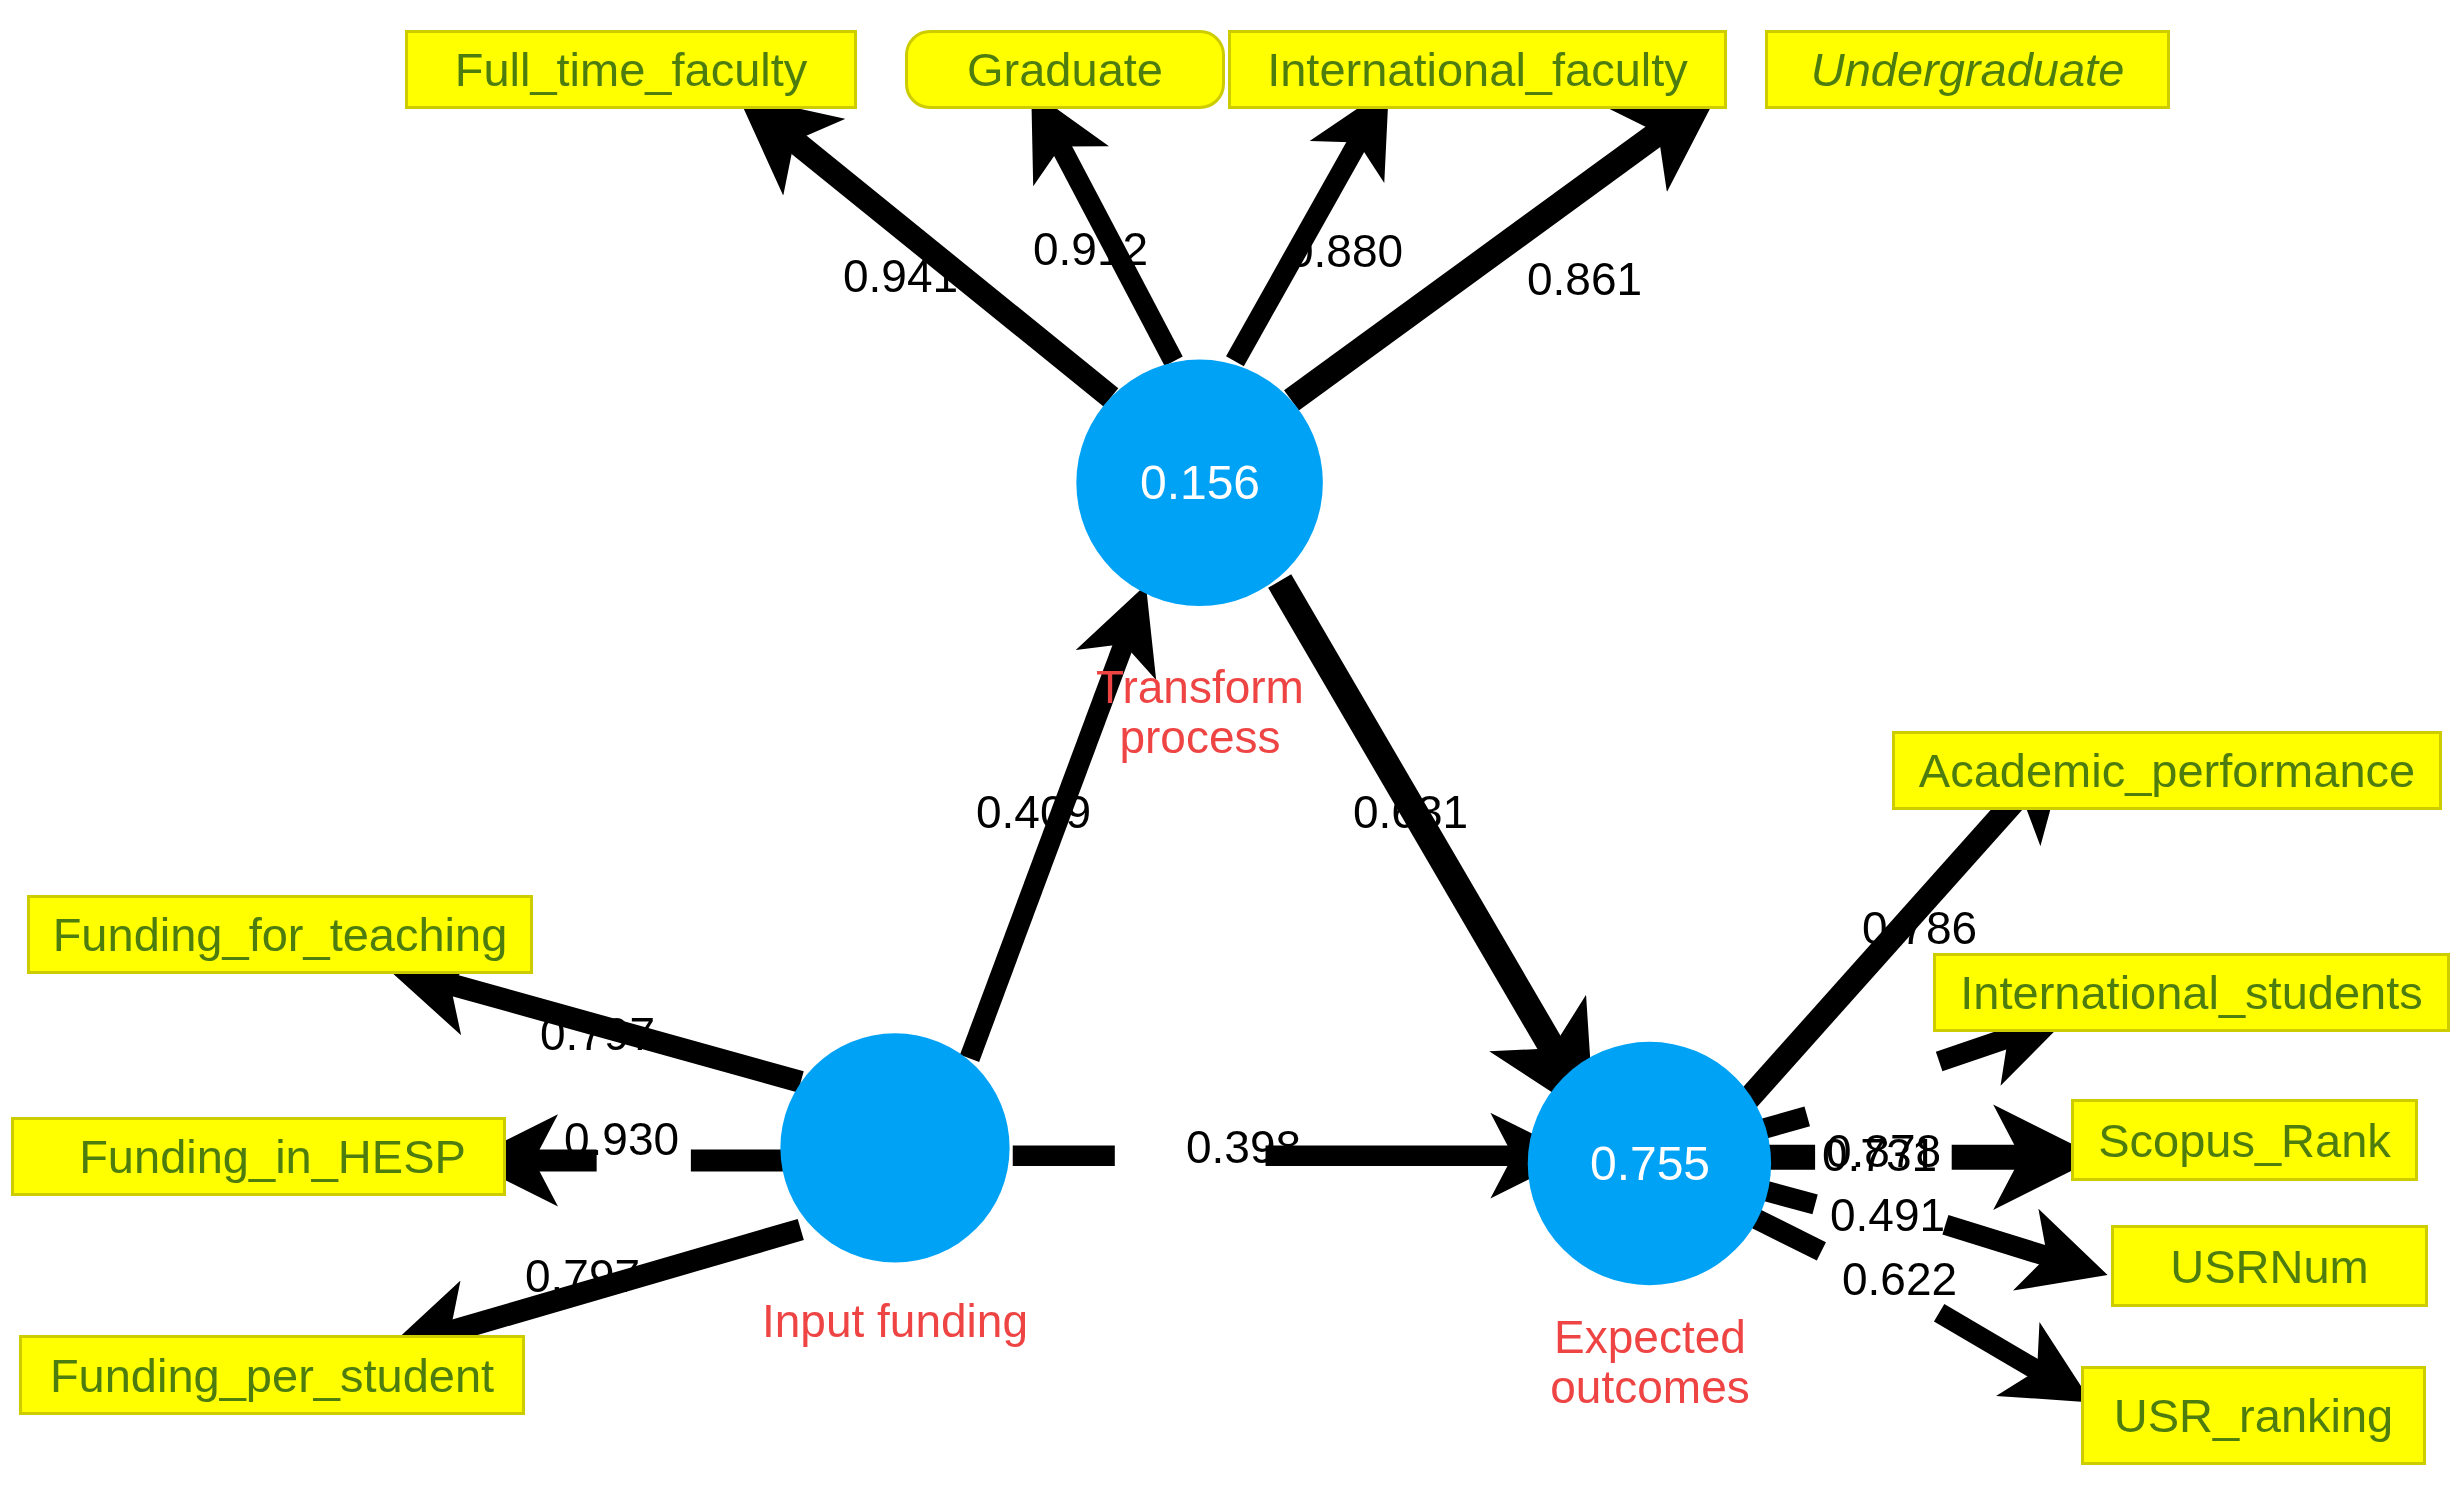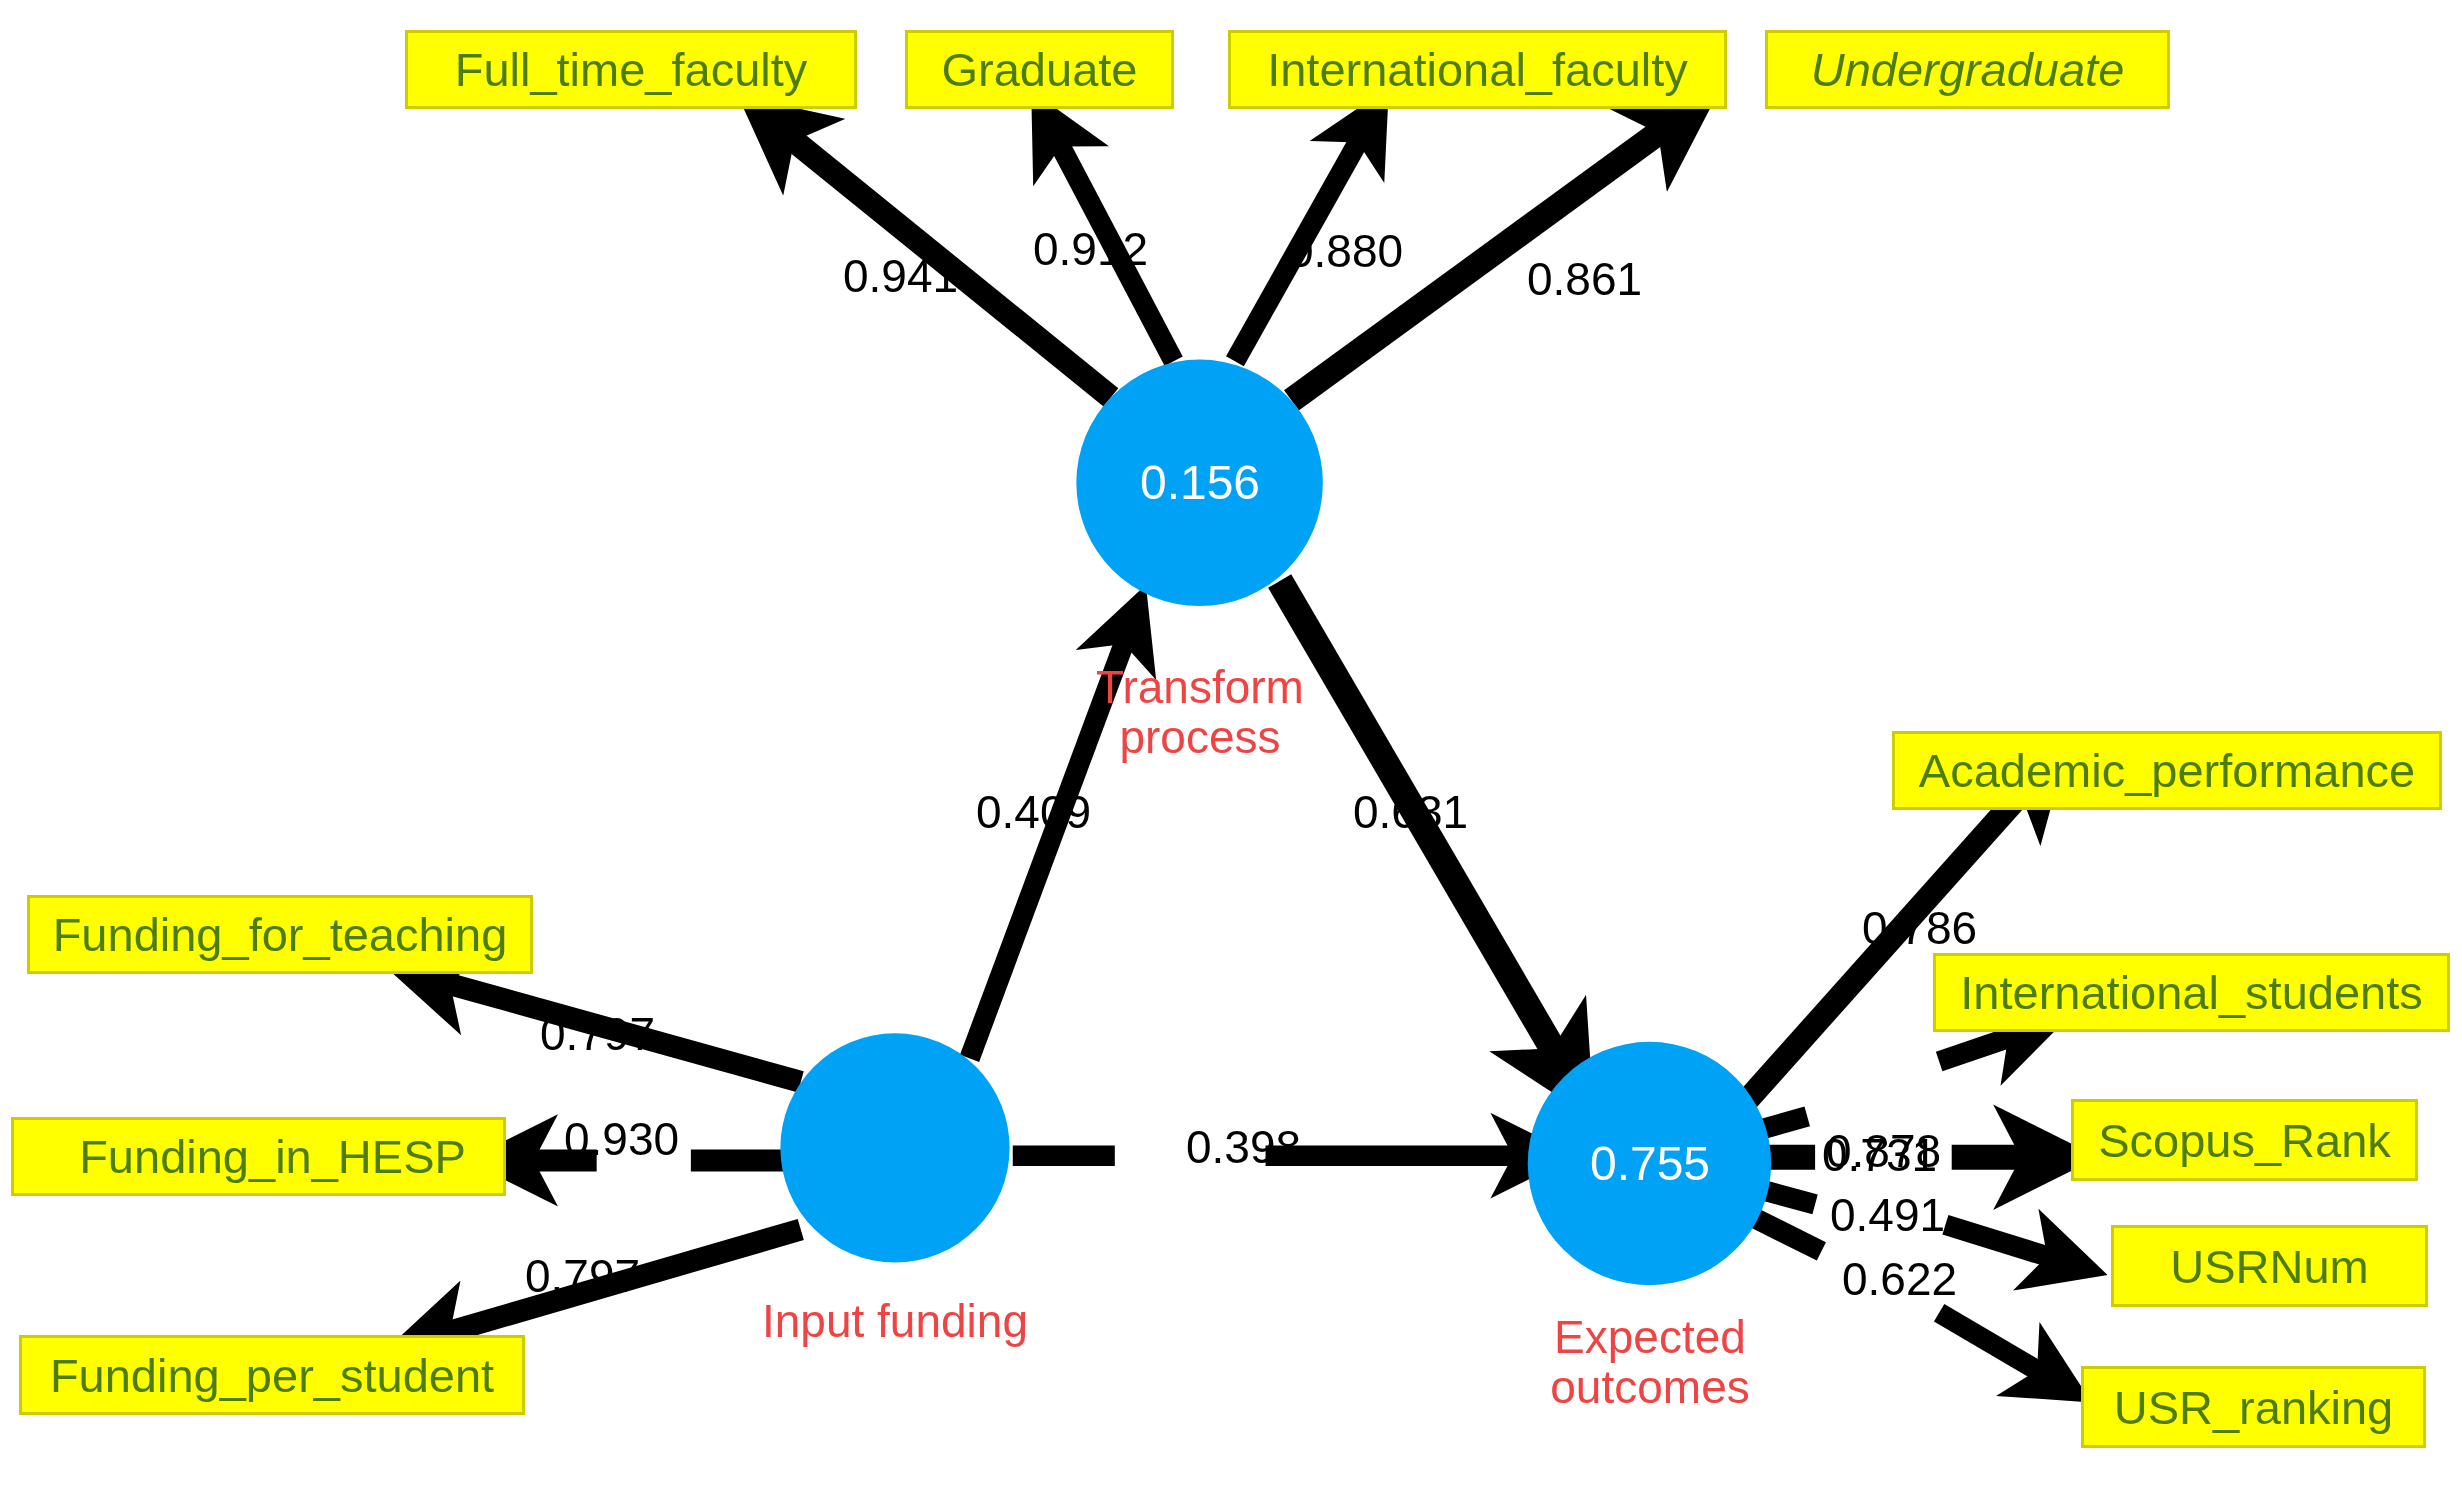--- a/index.html
+++ b/index.html
@@ -133,42 +133,42 @@
     </g>
 
     <circle cx="1528" cy="615" r="157" fill="#00A2F5"></circle>
     <circle cx="1140" cy="1462" r="146" fill="#00A2F5"></circle>
     <circle cx="2101" cy="1482" r="155" fill="#00A2F5"></circle>
   </svg>
 
   <div class="ind-box" style="left:405px;top:30px;width:452px;height:79px;">
     <span>Full_time_faculty</span>
   </div>
-  <div class="ind-box" style="left:905px;top:30px;width:269px;height:79px;">
+  <div class="ind-box" style="left:905px;top:30px;width:320px;height:79px;border-radius:25px;">
     <span>Graduate</span>
   </div>
   <div class="ind-box" style="left:1228px;top:30px;width:499px;height:79px;">
     <span>International_faculty</span>
   </div>
   <div class="ind-box" style="left:1765px;top:30px;width:405px;height:79px;font-style:italic;">
     <span>Undergraduate</span>
   </div>
   <div class="ind-box" style="left:1892px;top:691px;width:550px;height:79px;margin-top:40px;">
     <span>Academic_performance</span>
   </div>
   <div class="ind-box" style="left:1933px;top:953px;width:517px;height:79px;">
     <span>International_students</span>
   </div>
   <div class="ind-box" style="left:2071px;top:1099px;width:347px;height:82px;">
     <span>Scopus_Rank</span>
   </div>
   <div class="ind-box" style="left:2111px;top:1225px;width:317px;height:82px;">
     <span>USRNum</span>
   </div>
-  <div class="ind-box" style="left:2081px;top:1366px;width:345px;height:82px;">
+  <div class="ind-box" style="left:2081px;top:1366px;width:345px;height:99px;">
     <span>USR_ranking</span>
   </div>
   <div class="ind-box" style="left:27px;top:895px;width:506px;height:79px;">
     <span>Funding_for_teaching</span>
   </div>
   <div class="ind-box" style="left:11px;top:1117px;width:495px;height:79px;padding-left:28px;">
     <span>Funding_in_HESP</span>
   </div>
   <div class="ind-box" style="left:19px;top:1335px;width:506px;height:80px;">
     <span>Funding_per_student</span>

